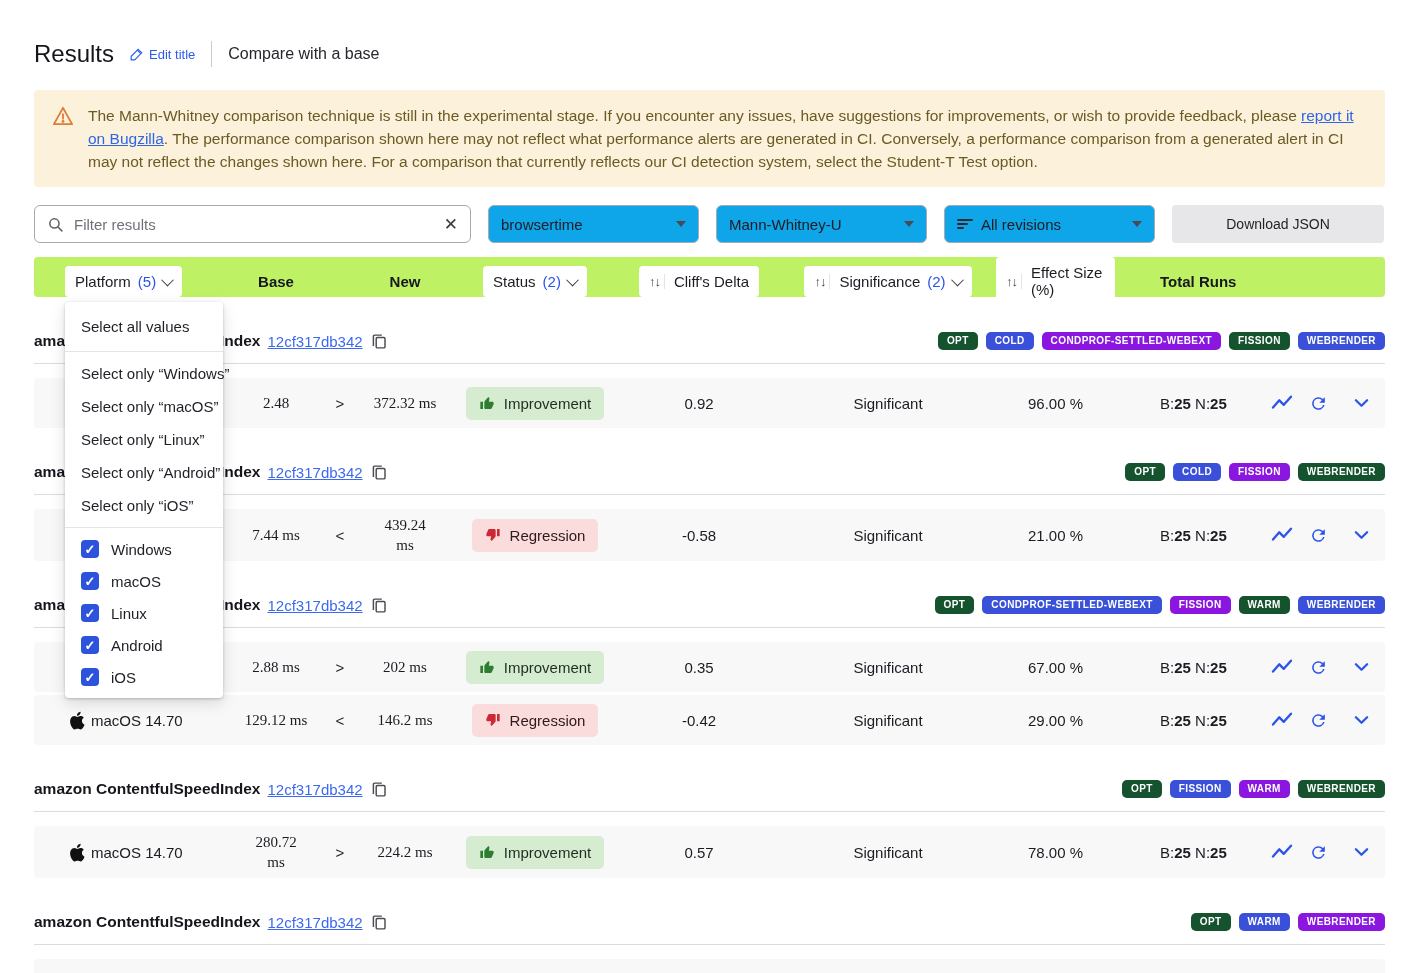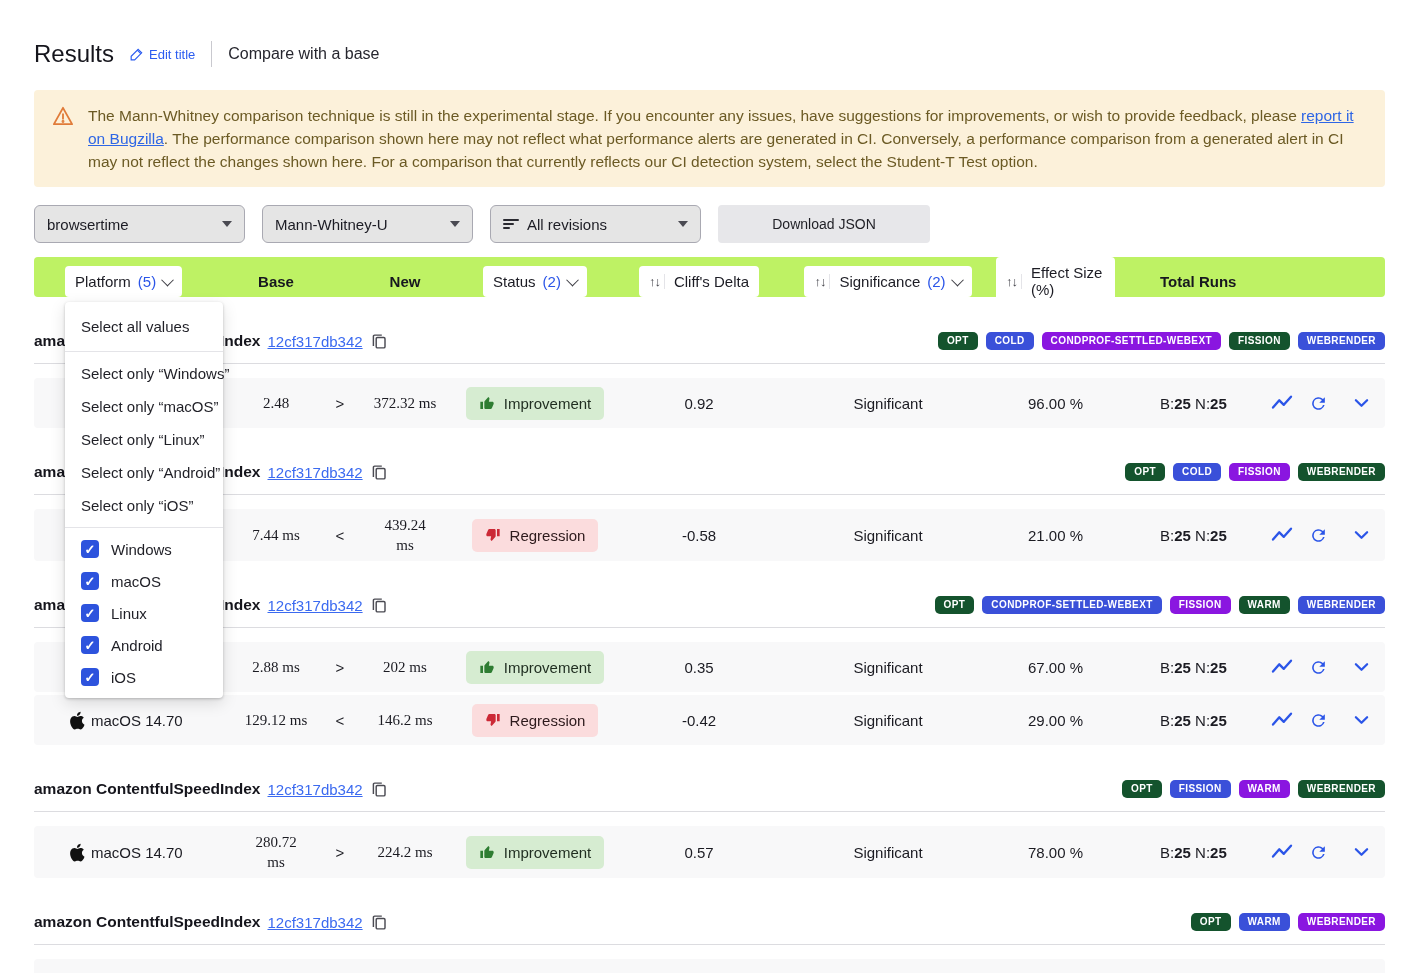--- a/index.html
+++ b/index.html
@@ -29,21 +29,21 @@
   
   .controls { margin-top:18px; display:flex; gap:17px; }
   .search-box {
     width:437px; height:38px; border:1px solid #a9a9b2; border-radius:6px;
     display:flex; align-items:center; padding:0 12px; gap:10px; background:#fff;
   }
   .search-box input { border:none; outline:none; flex:1; font-size:15px; font-family:inherit; color:#1c1c24; }
   .search-box input::placeholder { color:#70707a; }
   .clear-x { color:#3c3c43; font-size:17px; cursor:pointer; line-height:1; }
   .select {
-    width:211px; height:38px; border:1px solid #a9a9b2; border-radius:6px; background:#e5e5e5;
+    width:211px; height:38px; border:1px solid #a9a9b2; border-radius:6px; background:#0ea5e9;
     display:flex; align-items:center; padding:0 12px; gap:8px; font-size:15px; cursor:pointer;
   }
   .select .lbl { flex:1; }
   .caret { width:0; height:0; border-left:5px solid transparent; border-right:5px solid transparent; border-top:6px solid #4a4a52; flex:none; }
   .btn-download {
     width:212px; height:38px; border:none; border-radius:4px; background:#e7e7ea;
     font-size:14px; color:#1f1f25; font-family:inherit; cursor:pointer;
   }
 
   
@@ -143,20 +143,30 @@
       <svg width="22" height="20" viewBox="0 0 24 22" fill="none" stroke="#e07b39" stroke-width="2" stroke-linejoin="round">
           <path d="M12 2 L22 20 L2 20 Z"></path>
           <line x1="12" y1="9" x2="12" y2="14" stroke-linecap="round"></line>
           <circle cx="12" cy="17" r="0.6" fill="#e07b39"></circle>
         </svg>
     </span>
     <span><span>The Mann-Whitney comparison technique is still in the experimental stage. If you encounter any issues, have suggestions for improvements, or wish to provide feedback, please </span><a>report it on Bugzilla</a><span>. The performance comparison shown here may not reflect what performance alerts are generated in CI. Conversely, a performance comparison from a generated alert in CI may not reflect the changes shown here. For a comparison that currently reflects our CI detection system, select the Student-T Test option.</span></span>
   </div>
 
   <div class="controls">
+    <div class="search-box">
+      <span>
+        <svg width="17" height="17" viewBox="0 0 24 24" fill="none" stroke="#5f6368" stroke-width="2.2">
+            <circle cx="10.5" cy="10.5" r="6.5"></circle>
+            <line x1="15.5" y1="15.5" x2="21" y2="21" stroke-linecap="round"></line>
+          </svg>
+      </span>
+      <input value="" placeholder="Filter results" style="">
+      <span class="clear-x">✕</span>
+    </div>
     <div class="select">
       <span class="lbl">browsertime</span>
       <span class="caret"></span>
     </div>
     <div class="select">
       <span class="lbl">Mann-Whitney-U</span>
       <span class="caret"></span>
     </div>
     <div class="select">
       <span>

